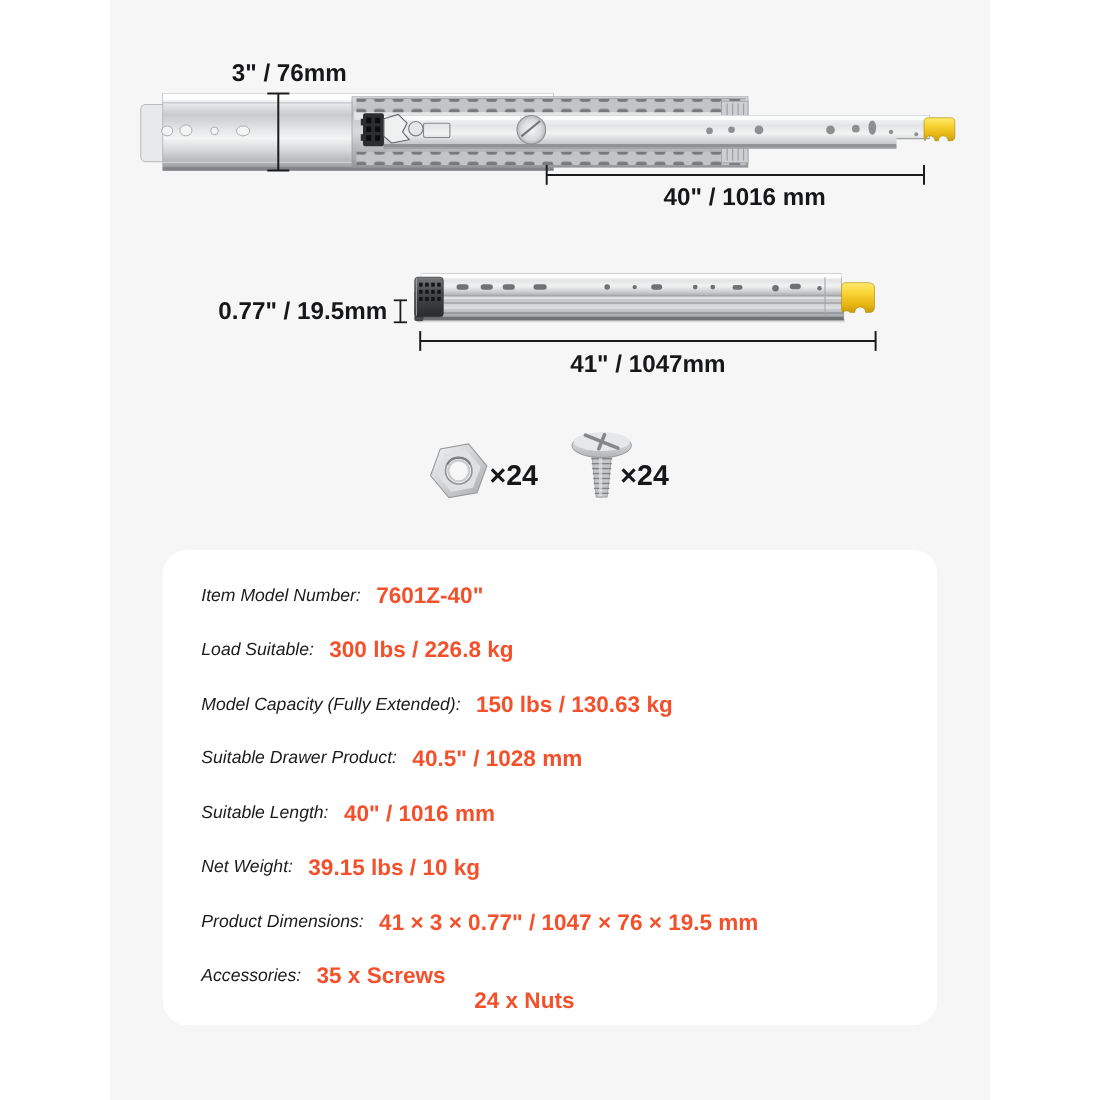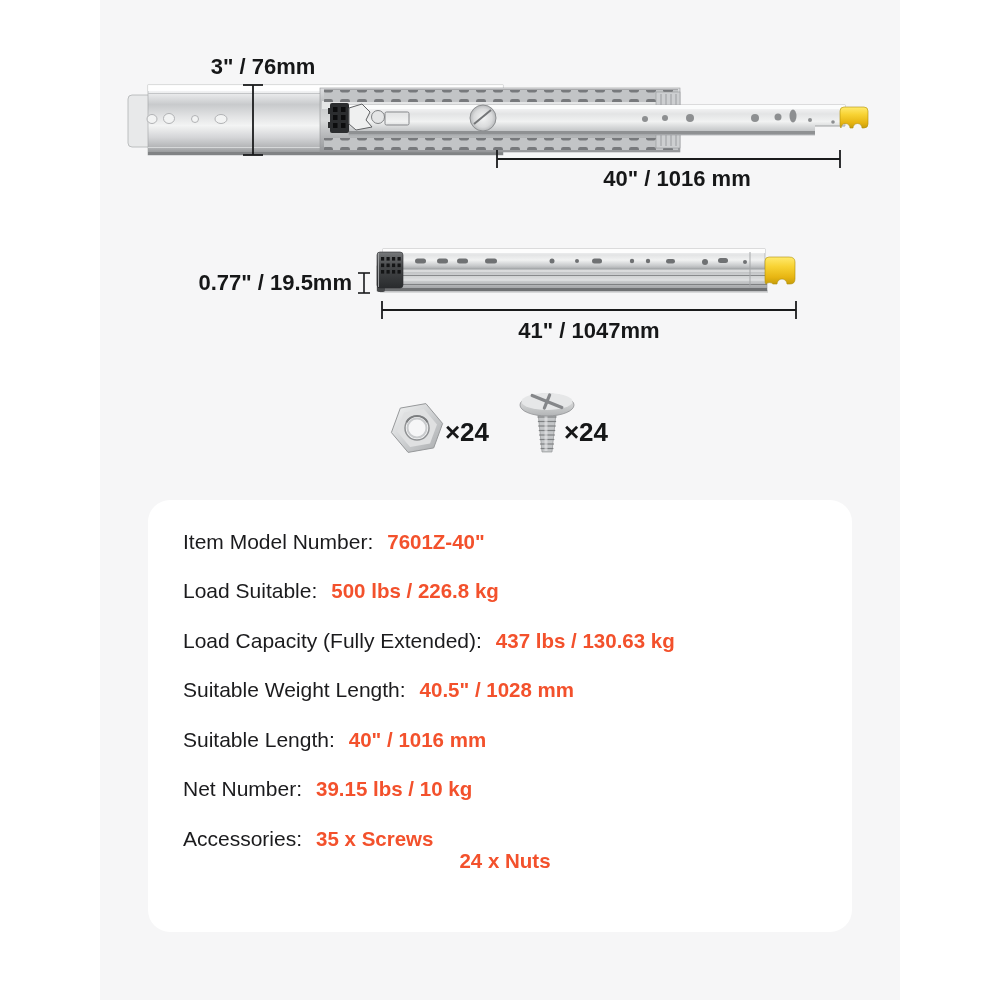--- a/index.html
+++ b/index.html
@@ -7,21 +7,21 @@
        font-family:"Liberation Sans",sans-serif;}
   .stage{position:absolute;left:100px;top:0;width:800px;height:1000px;background:#f6f6f7;}
   svg{position:absolute;left:0;top:0;}
   svg text{font-family:"Liberation Sans",sans-serif;}
   .dim-text{font-size:22px;font-weight:700;fill:#161718;}
   .count-text{font-size:26px;font-weight:700;fill:#161718;}
   .panel{position:absolute;left:48px;top:500px;width:704px;height:432px;
          background:#ffffff;border-radius:22px;box-sizing:border-box;
          padding:17px 20px 0 35px;}
   .row{height:49.5px;display:flex;align-items:center;white-space:nowrap;}
-  .lab{font-size:21px;color:#1b1b1d;margin-right:14px;}
+  .lab{font-size:16px;color:#1b1b1d;margin-right:14px;font-style:italic;}
   .val{font-size:20.5px;font-weight:700;color:#f3512c;}
   .val2{margin-left:26px;margin-top:44px;}
 </style>
 </head>
 <body>
 
 <div class="stage">
 
   <svg width="800" height="470" viewBox="0 0 800 470">
     <defs>
@@ -265,37 +265,41 @@
     </g>
   </svg>
 
   <div class="panel">
     <div class="row">
       <span class="lab">Item Model Number:</span>
       <span class="val">7601Z-40"</span>
     </div>
     <div class="row">
       <span class="lab">Load Suitable:</span>
-      <span class="val">500 lbs / 226.8 kg</span>
-    </div>
-    <div class="row">
-      <span class="lab">Load Capacity (Fully Extended):</span>
-      <span class="val">437 lbs / 130.63 kg</span>
-    </div>
-    <div class="row">
-      <span class="lab">Suitable Weight Length:</span>
+      <span class="val">300 lbs / 226.8 kg</span>
+    </div>
+    <div class="row">
+      <span class="lab">Model Capacity (Fully Extended):</span>
+      <span class="val">150 lbs / 130.63 kg</span>
+    </div>
+    <div class="row">
+      <span class="lab">Suitable Drawer Product:</span>
       <span class="val">40.5" / 1028 mm</span>
     </div>
     <div class="row">
       <span class="lab">Suitable Length:</span>
       <span class="val">40" / 1016 mm</span>
     </div>
     <div class="row">
-      <span class="lab">Net Number:</span>
+      <span class="lab">Net Weight:</span>
       <span class="val">39.15 lbs / 10 kg</span>
+    </div>
+    <div class="row">
+      <span class="lab">Product Dimensions:</span>
+      <span class="val">41 × 3 × 0.77" / 1047 × 76 × 19.5 mm</span>
     </div>
     <div class="row">
       <span class="lab">Accessories:</span>
       <span class="val">35 x Screws</span>
       <span class="val val2">24 x Nuts</span>
     </div>
   </div>
 </div>
 
 </body></html>

